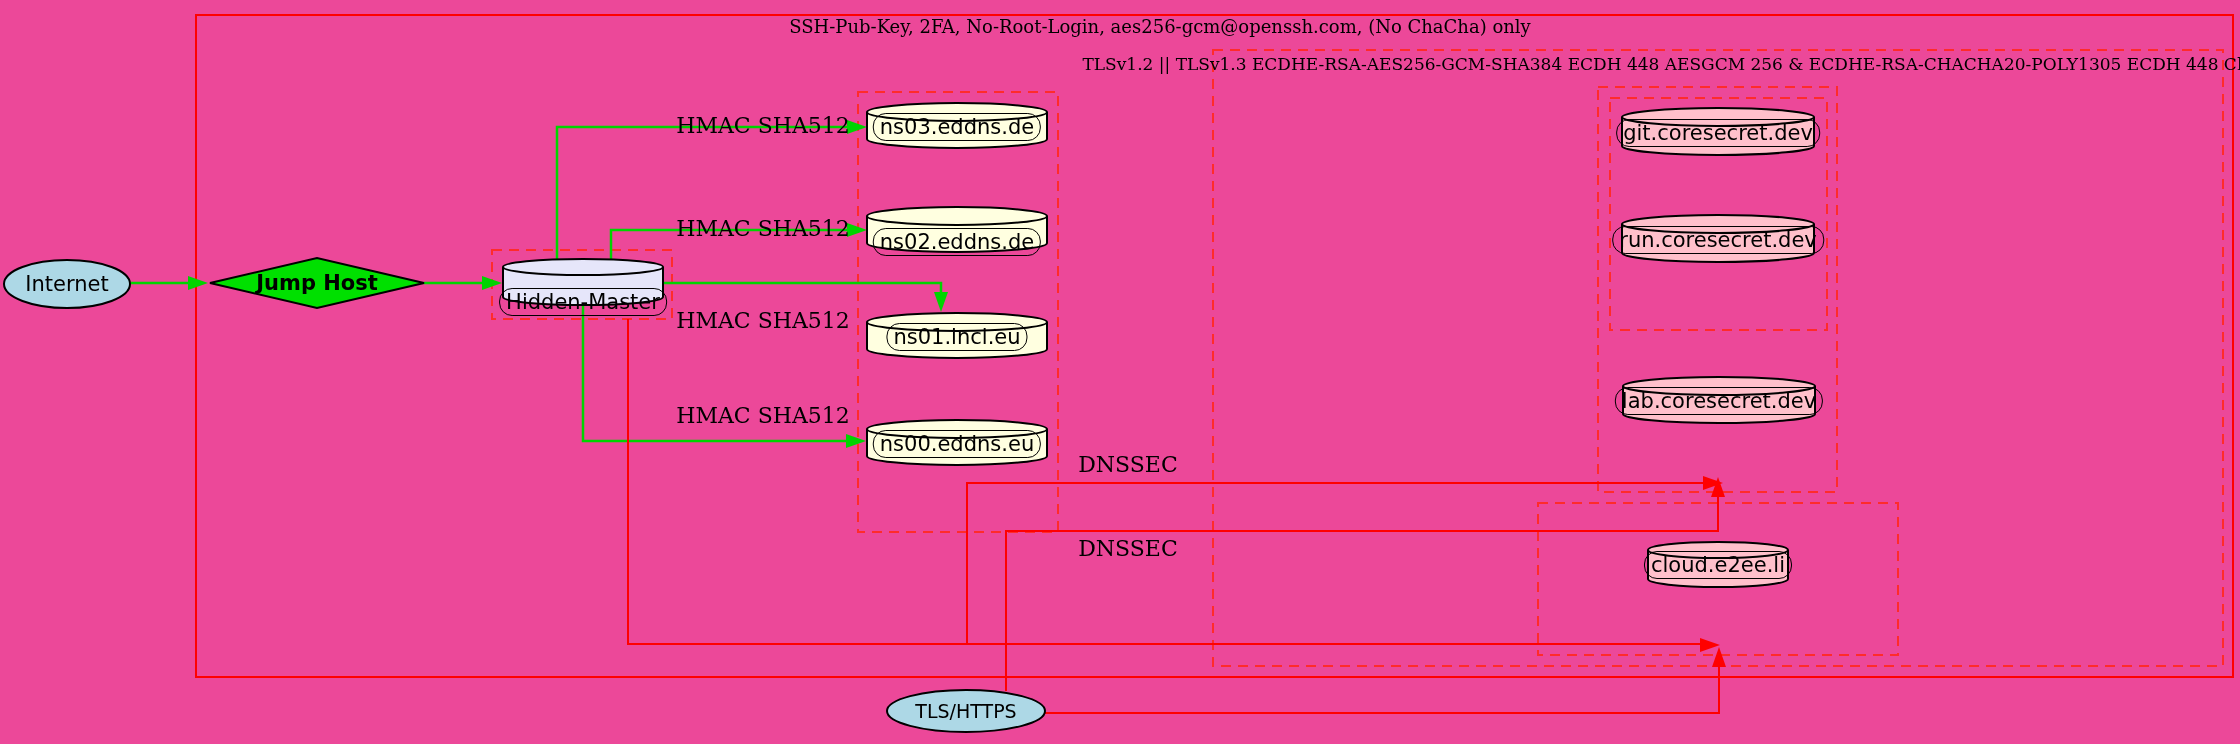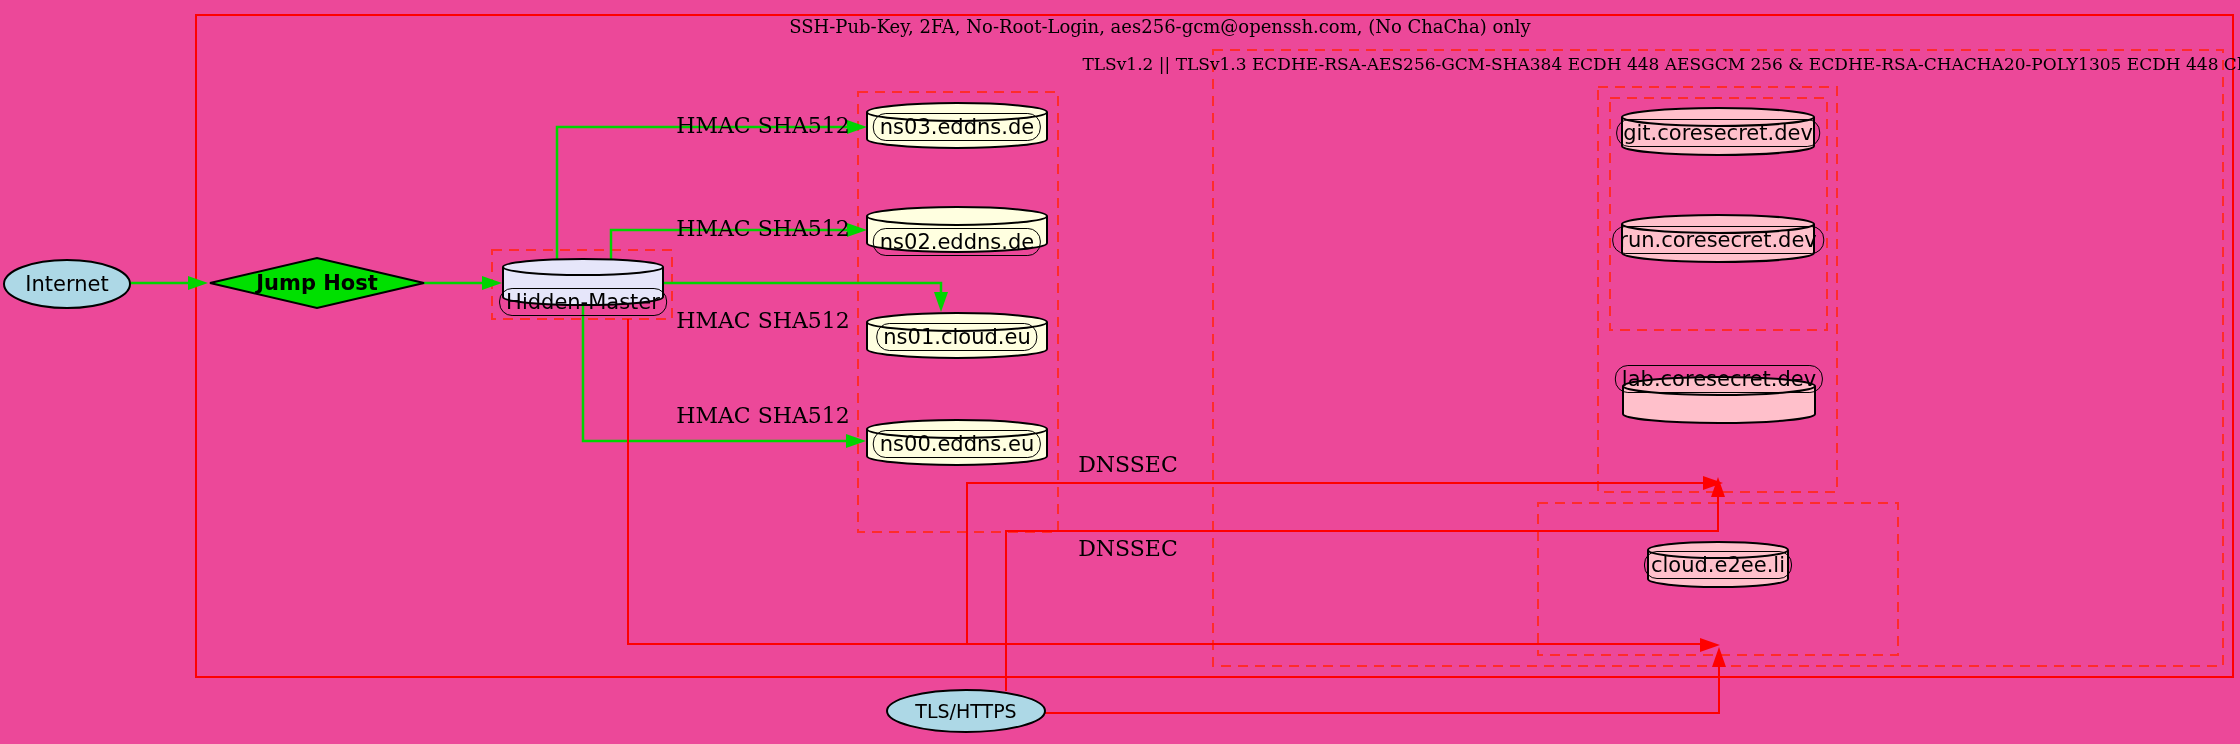--- a/index.html
+++ b/index.html
@@ -110,25 +110,25 @@
   <div class="lbl serif18" style="left:1160px;top:26px;">SSH-Pub-Key, 2FA, No-Root-Login, aes256-gcm@openssh.com, (No ChaCha) only</div>
 
   <div class="lbl serif17" style="left:1717px;top:64px;">TLSv1.2 || TLSv1.3 ECDHE-RSA-AES256-GCM-SHA384 ECDH 448 AESGCM 256 &amp; ECDHE-RSA-CHACHA20-POLY1305 ECDH 448 ChaCha20 256</div>
 
 
   <div class="lbl sans21" style="left:67px;top:284px;">Internet</div>
   <div class="lbl sans21" style="left:317px;top:283px;font-weight:bold;">Jump Host</div>
   <div class="lbl sans21 cyl-label" style="left:583px;top:302px;">Hidden-Master</div>
   <div class="lbl sans21 cyl-label" style="left:957px;top:127px;">ns03.eddns.de</div>
   <div class="lbl sans21 cyl-label" style="left:957px;top:242px;">ns02.eddns.de</div>
-  <div class="lbl sans21 cyl-label" style="left:957px;top:337px;">ns01.cloud.eu</div>
+  <div class="lbl sans21 cyl-label" style="left:957px;top:337px;">ns01.incl.eu</div>
   <div class="lbl sans21 cyl-label" style="left:957px;top:444px;">ns00.eddns.eu</div>
   <div class="lbl sans21 cyl-label" style="left:1718px;top:133px;">git.coresecret.dev</div>
   <div class="lbl sans21 cyl-label" style="left:1718px;top:240px;text-align:center;">run.coresecret.dev</div>
-  <div class="lbl sans21 cyl-label" style="left:1719px;top:379px;">lab.coresecret.dev</div>
+  <div class="lbl sans21 cyl-label" style="left:1719px;top:401px;">lab.coresecret.dev</div>
   <div class="lbl sans21 cyl-label" style="left:1718px;top:565px;">cloud.e2ee.li</div>
   <div class="lbl sans19" style="left:966px;top:711px;">TLS/HTTPS</div>
 
   <div class="lbl serif22" style="left:763px;top:125px;">HMAC SHA512</div>
   <div class="lbl serif22" style="left:763px;top:228px;">HMAC SHA512</div>
   <div class="lbl serif22" style="left:763px;top:320px;">HMAC SHA512</div>
   <div class="lbl serif22" style="left:763px;top:415px;">HMAC SHA512</div>
   <div class="lbl serif22" style="left:1128px;top:464px;">DNSSEC</div>
   <div class="lbl serif22" style="left:1128px;top:548px;">DNSSEC</div>
 

